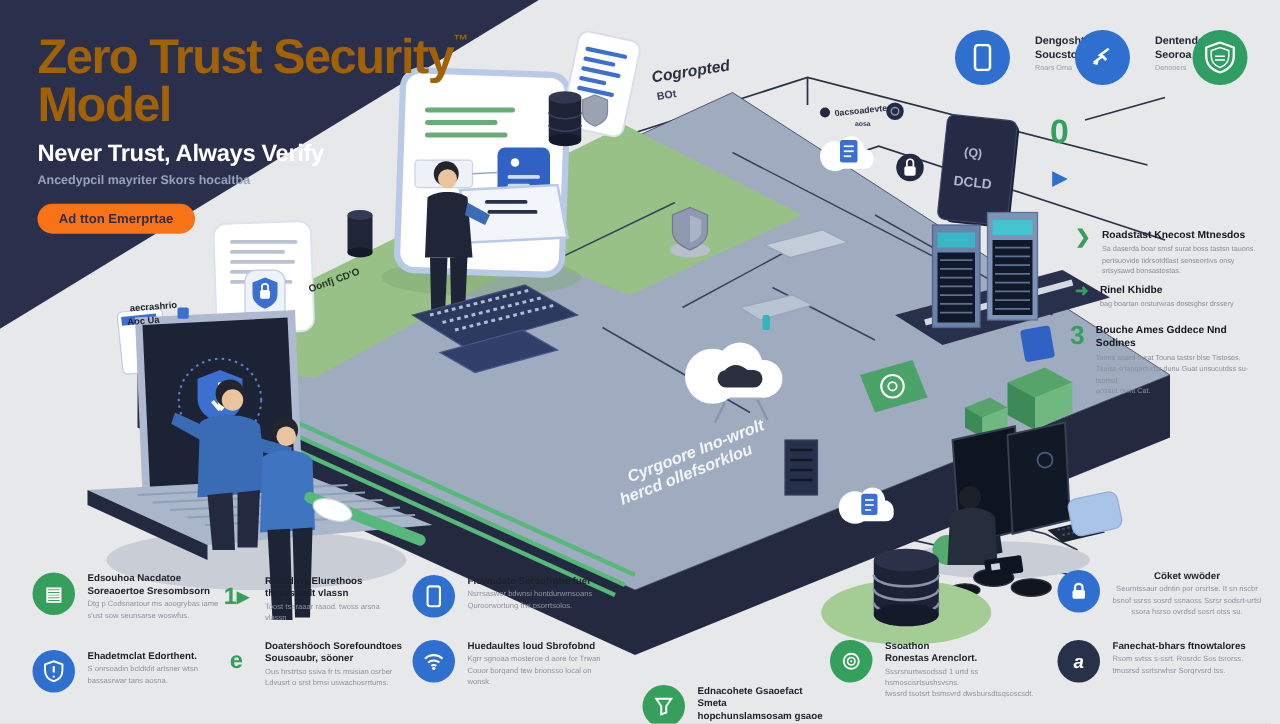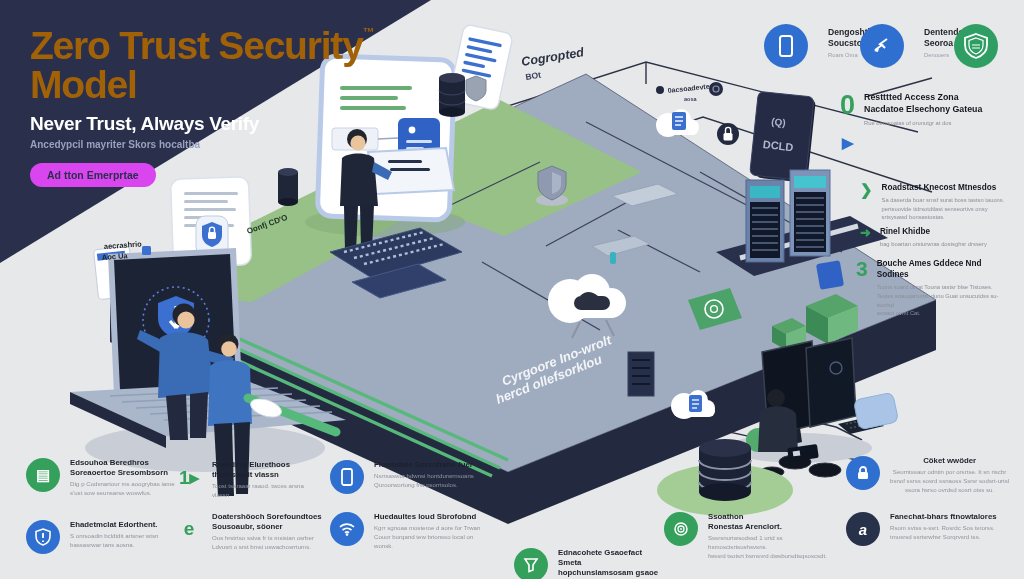--- a/index.html
+++ b/index.html
@@ -6,21 +6,21 @@
   .stage{position:relative;width:1024px;height:579px;overflow:hidden;background:#e7e8ea;
          font-family:"Liberation Sans",sans-serif;-webkit-font-smoothing:antialiased;}
   .stage *{box-sizing:border-box;}
   svg.scene{position:absolute;inset:0;display:block;}
   .abs{position:absolute;}
   
   .hdr-title{color:#a16207;font-size:39px;font-weight:800;letter-spacing:-1.2px;line-height:1.0;}
   .hdr-tm{font-size:12px;vertical-align:top;font-weight:700;}
   .hdr-sub{color:#ffffff;font-size:19px;font-weight:700;letter-spacing:-.3px;}
   .hdr-tag{color:#98a1bd;font-size:10px;font-weight:600;}
-  .hdr-badge{display:inline-block;background:#d946ef;color:#2a2f4b;font-size:10.5px;font-weight:700;
+  .hdr-badge{display:inline-block;background:#f97316;color:#2a2f4b;font-size:10.5px;font-weight:700;
              padding:6px 17px;border-radius:14px;}
   
   .tf{display:flex;align-items:flex-start;gap:20px;justify-content:center;}
   .tf-circle{width:44px;height:44px;border-radius:50%;display:flex;align-items:center;justify-content:center;
              color:#fff;flex:none;}
   .tf-blue{background:#2e6fd0;}
   .tf-green{background:#2e9e63;}
   .tf-title{font-size:8.6px;font-weight:700;color:#23262e;line-height:1.3;padding-top:3px;}
   .tf-cap{font-size:5.8px;color:#9aa0aa;margin-top:3px;}
   
@@ -408,24 +408,20 @@
       <svg width="24" height="26" viewBox="0 0 24 26">
         <path d="M12 1 L23 5 V12 C23 19 18 23 12 25 C6 23 1 19 1 12 V5 Z" fill="none" stroke="#fff" stroke-width="1.8"></path>
         <path d="M12 5 L19 7.5 V12 C19 16.5 16 19.5 12 21 C8 19.5 5 16.5 5 12 V7.5 Z" fill="none" stroke="#fff" stroke-width="1.2"></path>
         <path d="M8 12 h8 M8 15 h8" stroke="#fff" stroke-width="1.2"></path>
       </svg>
     </div>
   </div>
 
   <div class="rp-item" style="left:840px;top:92px;width:170px;">
     <div class="rp-marker" style="color:#35a05c;font-size:27px;">0</div>
-    <div>
-      <div class="rp-title"><span>Restttted Access Zona</span><br><span>Nacdatoe Elsechony Gateua</span></div>
-      <div class="rp-body"><span>Rue bemsoaias of orunutgr at dos</span></div>
-    </div>
   </div>
   <div class="rp-item" style="left:842px;top:133px;width:172px;">
     <div class="rp-marker" style="color:#2e6fd0;font-size:15px;padding-top:2px;">▶</div>
   </div>
   <div class="rp-item" style="left:860px;top:182px;width:154px;">
     <div class="rp-marker" style="color:#35a05c;font-size:15px;">❯</div>
     <div>
       <div class="rp-title" style="font-size:8.2px;"><span>Roadstast Knecost Mtnesdos</span></div>
       <div class="rp-body"><span>Sa daserda boar smsf surat boss tastsn tauons.</span><br><span>pertsuovide tidrsotdtlast senseortivs onsy</span><br><span>srtsysawd bonsastostas.</span></div>
     </div>
@@ -443,21 +439,21 @@
       <div class="rp-title" style="font-size:8.2px;"><span>Bouche Ames Gddece Nnd Sodines</span></div>
       <div class="rp-body"><span>Toons soard ovrat Touna tastsr blse Tistoses.</span><br><span>Teuiss srtaoqarturtsr dunu Guat unsucutdss su-tsortsd</span><br><span>aosaut ovmt Cat.</span></div>
     </div>
   </div>
 
   <div class="legend-item" style="left:26px;top:458px;width:158px;">
     <div class="li-icon li-green">
         <span style="font-size:15px;">▤</span>
       </div>
     <div>
-      <div class="li-title"><span>Edsouhoa Beredhros</span><br><span>Soreaoertoe Sresombsorn</span></div>
+      <div class="li-title"><span>Edsouhoa Nacdatoe</span><br><span>Soreaoertoe Sresombsorn</span></div>
       <div class="li-body"><span>Dtg p Codsnartour ms aoogrybas iame</span><br><span>s'ust sow seunsarse woswfus.</span></div>
     </div>
   </div>
   <div class="legend-item" style="left:176px;top:460px;width:140px;">
     <div class="li-icon li-txt-icon">1▸</div>
     <div>
       <div class="li-title"><span>Roordirty Elurethoos</span><br><span>thcrosoadt vlassn</span></div>
       <div class="li-body"><span>Toost tsaraaar raaod. twoss arsna vlassn</span></div>
     </div>
   </div>

